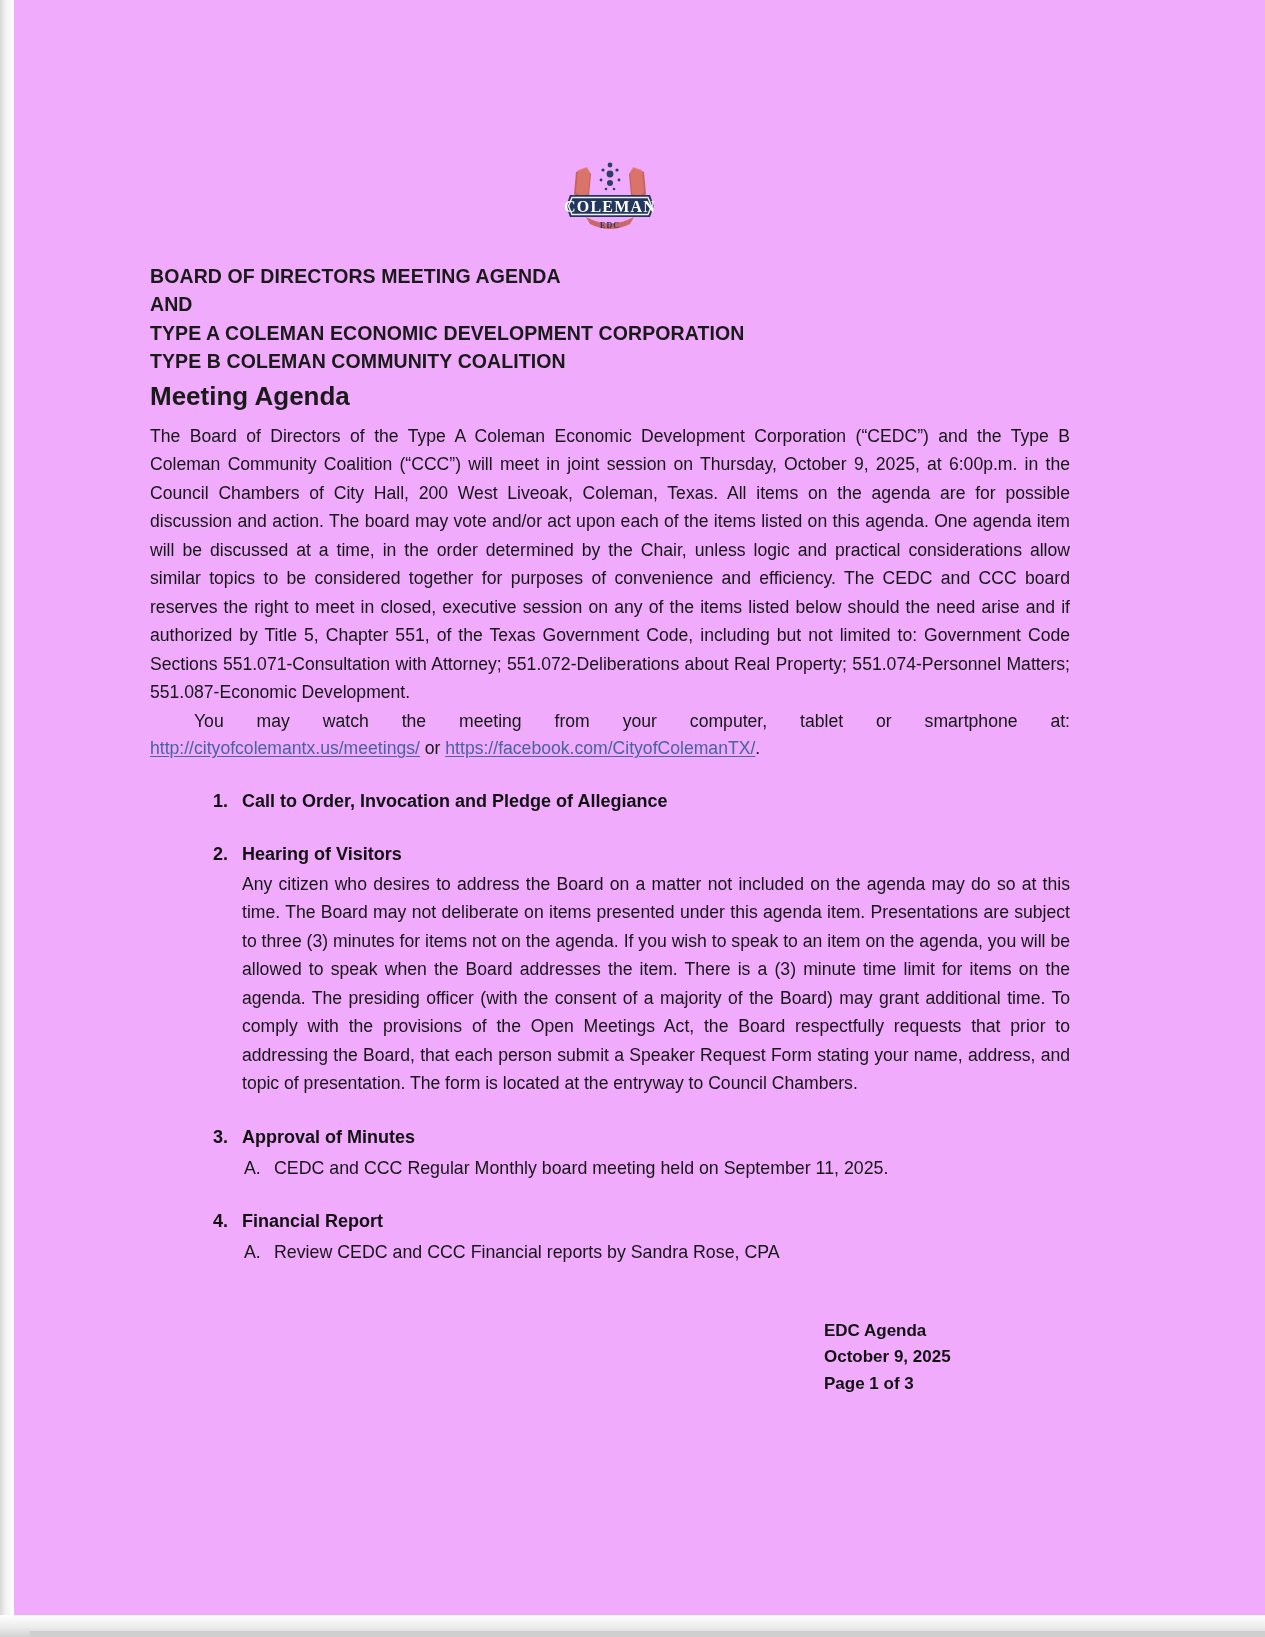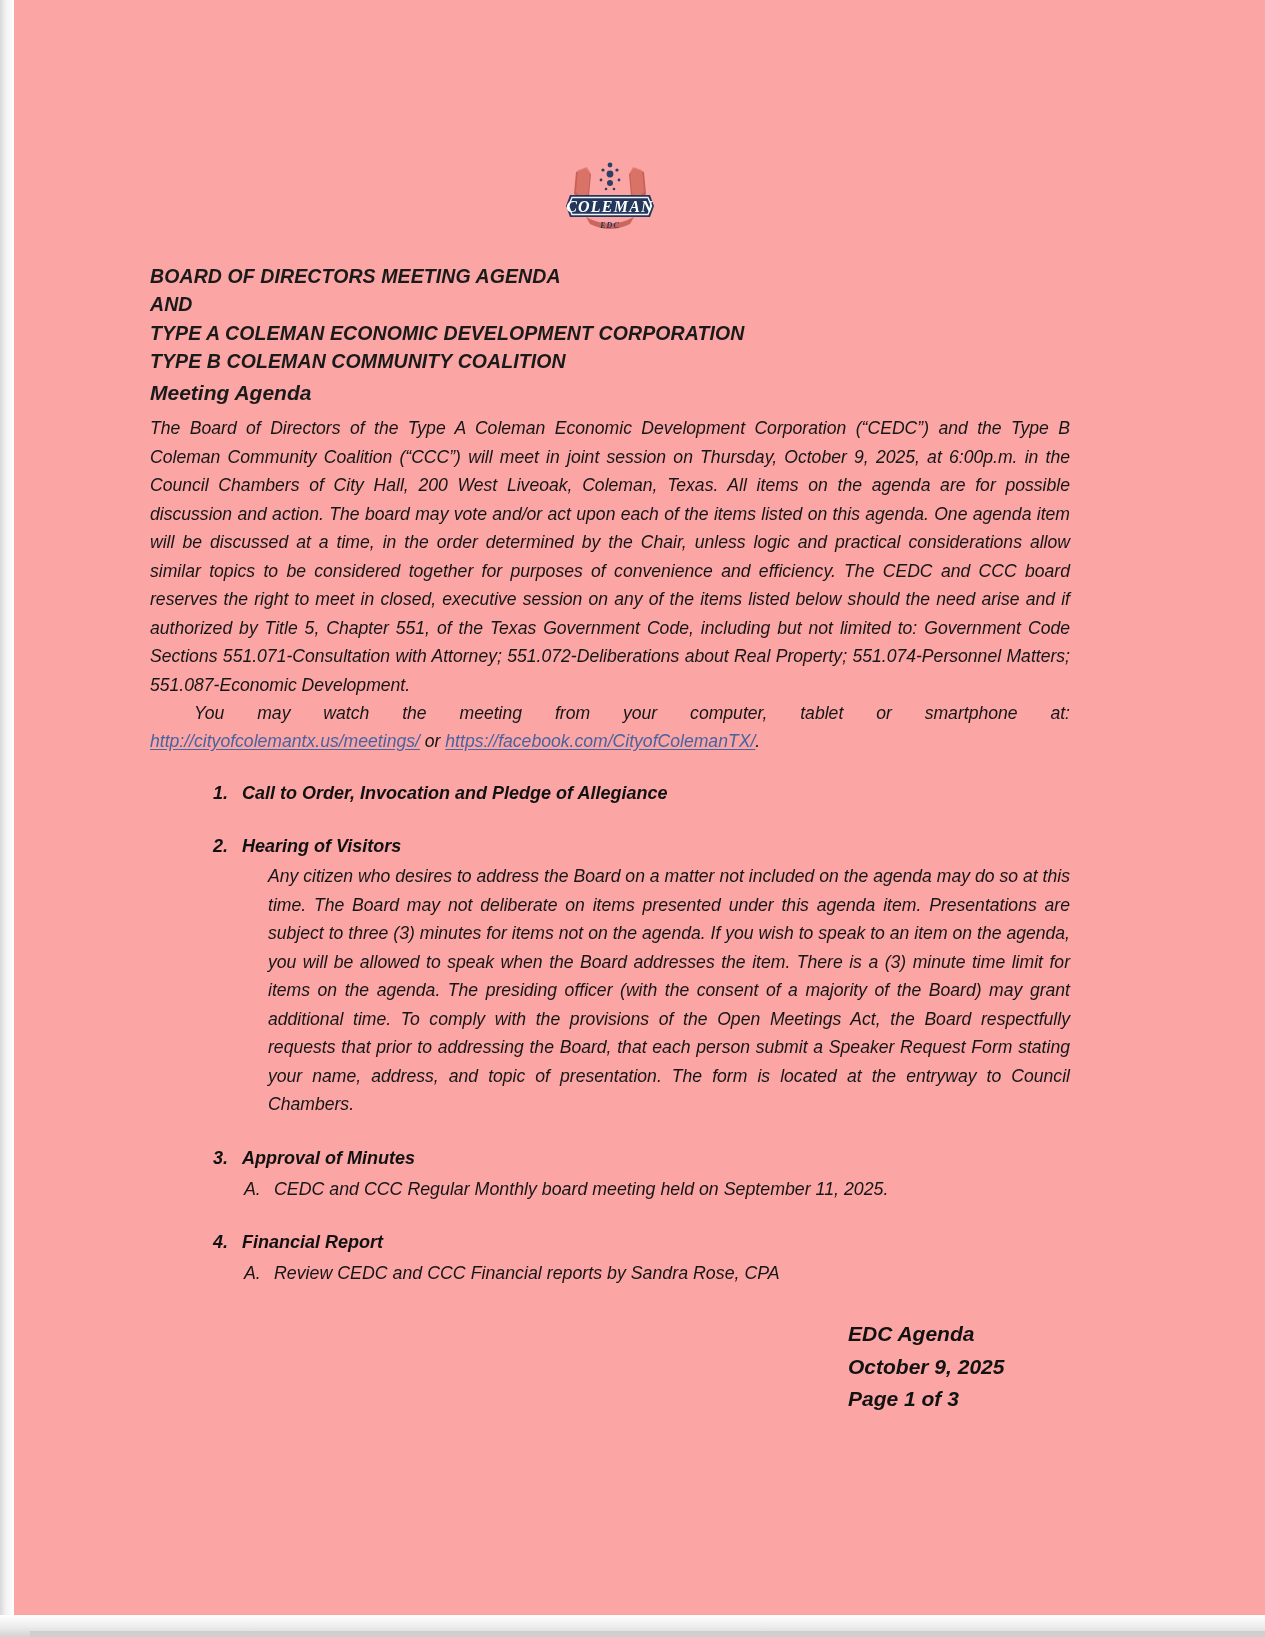--- a/index.html
+++ b/index.html
@@ -8,25 +8,24 @@
     padding: 0;
     background: #b9b9b9;
   }
   body {
     font-family: "Liberation Sans", sans-serif;
   }
   .page {
     position: relative;
     width: 1265px;
     height: 1637px;
-    background: #fca5a5;
+    background: #f0abfc;
     margin: 0 auto;
     overflow: hidden;
     box-sizing: border-box;
-    font-style: italic;
   }
   
   .scan-edge-left {
     position: absolute;
     left: 0; top: 0;
     width: 14px; height: 100%;
     background: linear-gradient(90deg, #d8d8d8 0%, #f2f2f2 40%, #ffffff 100%);
     pointer-events: none;
   }
   .scan-edge-bottom {
@@ -69,21 +68,21 @@
     color: #1a1a1a;
   }
   .title-line {
     font-size: 19.5px;
     font-weight: bold;
     letter-spacing: 0.1px;
     line-height: 1.46;
     white-space: nowrap;
   }
   .subtitle-line {
-    font-size: 21px;
+    font-size: 26px;
     font-weight: bold;
     line-height: 1.5;
     margin-top: 1px;
   }
 
   
   .intro {
     margin-top: 6px;
     font-size: 17.6px;
     line-height: 1.62;
@@ -136,42 +135,41 @@
     font-weight: bold;
     color: #111111;
     line-height: 1.5;
   }
   .item-text {
     font-size: 17.6px;
     line-height: 1.62;
     text-align: justify;
     color: #161616;
     margin-top: 2px;
-    margin-left: 26px;
   }
   .sub-item {
     display: flex;
     font-size: 17.8px;
     line-height: 1.58;
     color: #161616;
     margin-top: 3px;
     padding-left: 2px;
   }
   .sub-letter {
     flex: 0 0 30px;
     font-weight: normal;
   }
   .sub-text { flex: 1 1 auto; }
 
   
   .footer {
     position: absolute;
-    left: 848px;
+    left: 824px;
     top: 1318px;
-    font-size: 21px;
+    font-size: 17px;
     font-weight: bold;
     line-height: 1.55;
     color: #121212;
   }
   .footer div { white-space: nowrap; }
 </style>
 </head>
 <body>
 
 <div class="page">

